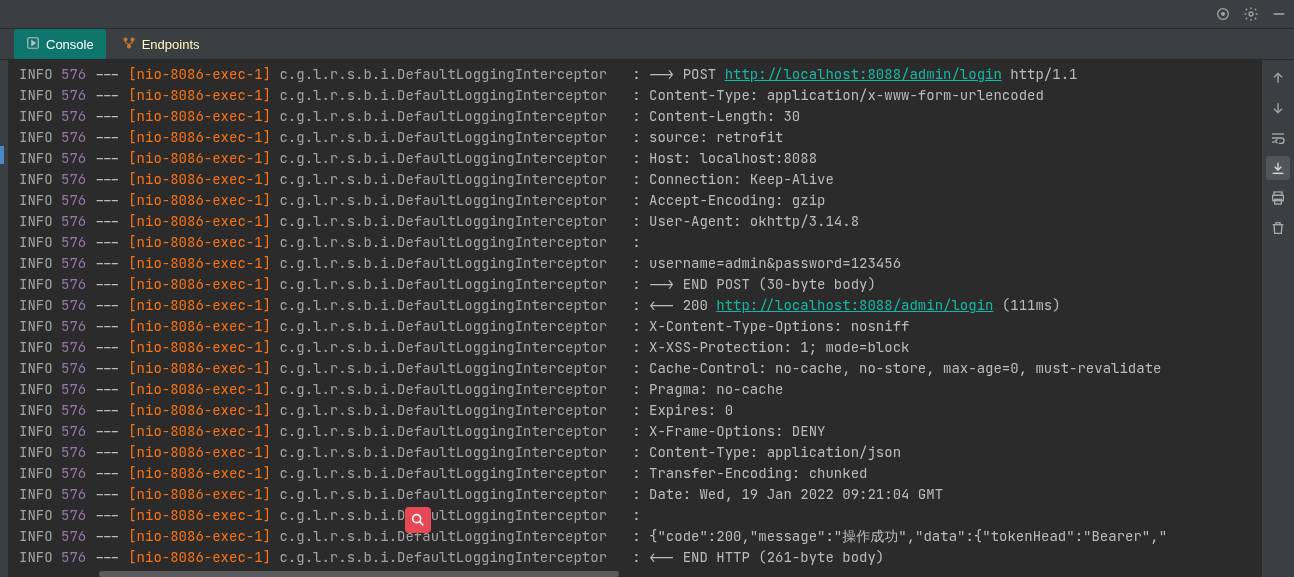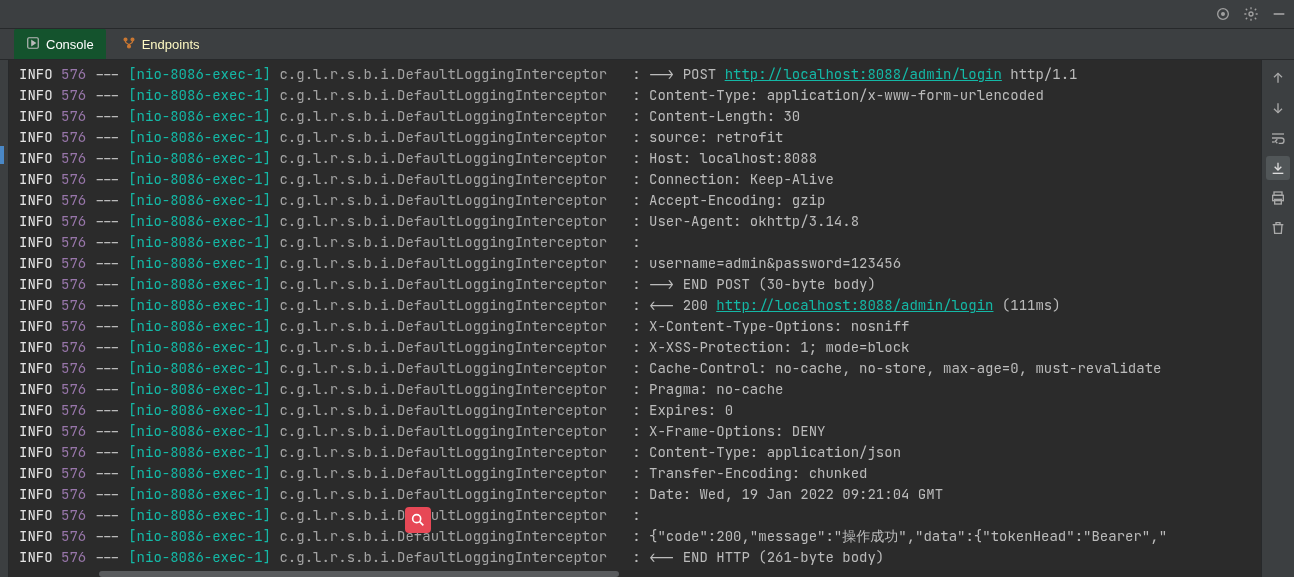--- a/index.html
+++ b/index.html
@@ -38,21 +38,21 @@
     padding-left: 14px;
     gap: 4px;
   }
   .tab {
     display:flex; align-items:center;
     padding: 0 12px;
     color: #fef9c3;
     gap: 6px;
     border-radius: 2px 2px 0 0;
   }
-  .tab.active { background:#14532d; color:#ffffff;text-align:center; }
+  .tab.active { background:#0f766e; color:#ffffff;text-align:center; }
   .tab svg { width:14px; height:14px; }
 
   .console-area {
     position: relative;
     display: flex;
     flex-direction: row;
     height: calc(577px - 28px - 30px);
     background: #2b2b2b;
   }
 
@@ -75,23 +75,23 @@
     position: relative;
   }
   .log-lines {
     font-family: "JetBrains Mono","Consolas","Menlo",monospace;
     font-size: 14px;
     line-height: 21px;
     white-space: pre;
     padding: 4px 10px 0 10px;
     color: #bbbbbb;
   }
-  .lv-info { color:#e5e5e5; }
+  .lv-info { color:#a3a3a3; }
   .pid    { color:#9876aa;margin-top:40px; }
-  .thread { color:#14b8a6;text-align:right; }
+  .thread { color:#f97316;text-align:right; }
   .logger { color:#a3a3a3; }
   .url    { color:#14b8a6; text-decoration: underline; }
 
   .hscroll {
     position: absolute;
     bottom: 0; left: 0; right: 12px;
     height: 10px;
     background: #2b2b2b;
   }
   .hscroll-thumb {

